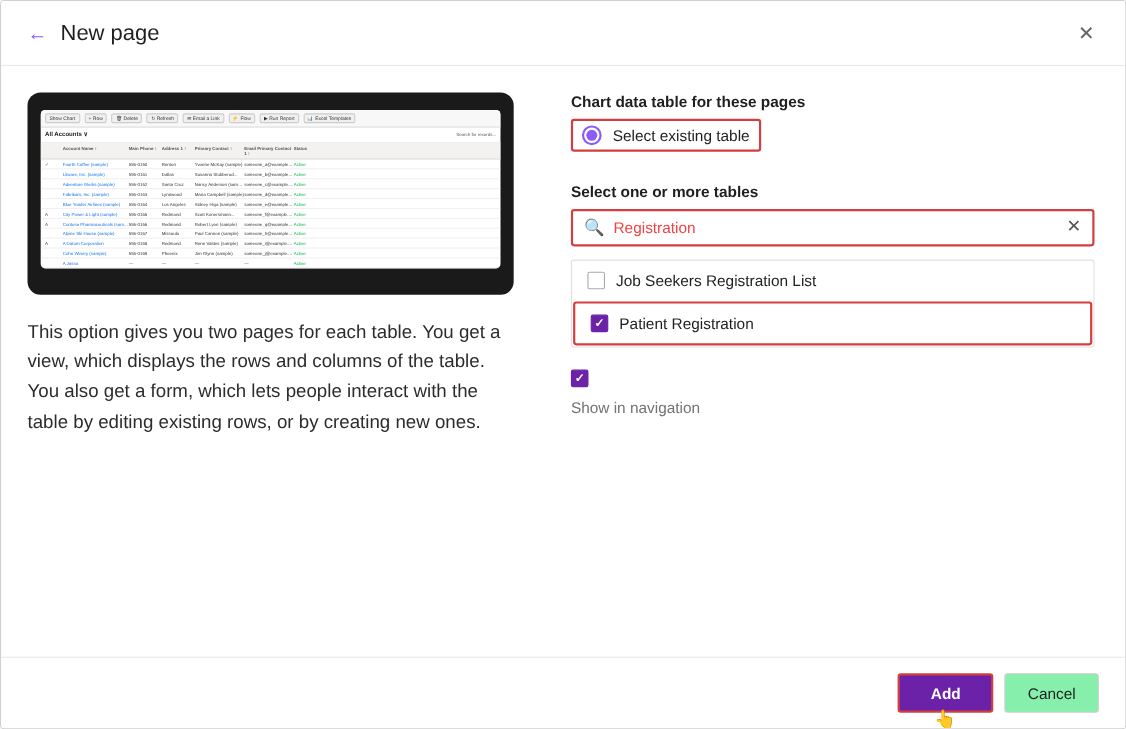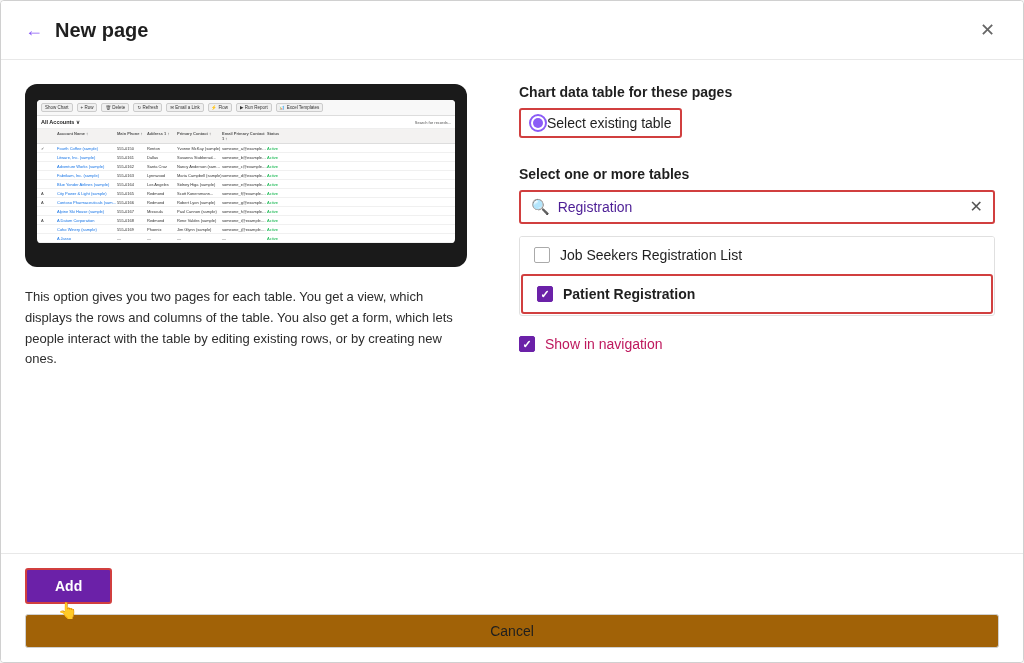--- a/index.html
+++ b/index.html
@@ -33,21 +33,21 @@
       display: flex;
       align-items: center;
       color: #8b5cf6;
       cursor: pointer;
       margin-right: 12px;
       font-size: 18px;
       text-decoration: none;
     }
     .dialog-title {
       font-size: 20px;
-      font-weight: 700;
+      font-weight: 400;
       color: #1f1f1f;
       flex: 1;
     }
     .close-btn {
       font-size: 18px;
       color: #666;
       cursor: pointer;
       background: none;
       border: none;
       padding: 4px;
@@ -132,21 +132,21 @@
       text-overflow: ellipsis;
       white-space: nowrap;
     }
     .tablet-cell.name {
       color: #1473e6;
     }
     .tablet-cell.active {
       color: #00b140;
     }
     .description-text {
-      font-size: 13px;
+      font-size: 17px;
       color: #2c2c2c;
       line-height: 1.6;
     }
     .right-panel {
       flex: 1;
       padding: 24px 28px;
       display: flex;
       flex-direction: column;
       gap: 16px;
     }
@@ -208,21 +208,21 @@
     }
     .search-icon {
       color: #8b5cf6;
       font-size: 15px;
     }
     .search-input {
       flex: 1;
       border: none;
       outline: none;
       font-size: 14px;
-      color: #4c1d95;
+      color: #ef4444;
     }
     .clear-btn {
       background: none;
       border: none;
       cursor: pointer;
       color: #555;
       font-size: 16px;
       line-height: 1;
     }
     .table-list {
@@ -243,21 +243,20 @@
       background: #fff;
       cursor: pointer;
     }
     .table-item + .table-item {
       border-top: 1px solid #f0f0f0;
     }
     .table-item.highlighted {
       border: 2px solid #d13f3f;
       border-radius: 3px;
       margin: 1px;
-      font-weight: bold;
     }
     .checkbox {
       width: 16px;
       height: 16px;
       border: 1.5px solid #aaa;
       border-radius: 2px;
       background: #fff;
       display: flex;
       align-items: center;
       justify-content: center;
@@ -269,48 +268,47 @@
     }
     .checkbox.checked::after {
       content: '✓';
       color: #fff;
       font-size: 11px;
       font-weight: 700;
       line-height: 1;
     }
     .show-nav-row {
       display: flex;
-      align-items: center;
       gap: 10px;
       font-size: 14px;
-      color: #be185d;
+      color: #737373;
       margin-top: 4px;
+      flex-direction: column;
     }
     .dialog-footer {
       padding: 14px 24px;
       border-top: 1px solid #e8e8e8;
       display: flex;
       justify-content: flex-end;
       gap: 10px;
       background: #fff;
-      flex-direction: column;
     }
     .btn-add {
       background: #6b21a8;
       color: #fff;
       border: 2px solid #d13f3f;
       border-radius: 3px;
       padding: 8px 28px;
       font-size: 14px;
       font-weight: 600;
       cursor: pointer;
       min-width: 80px;
     }
     .btn-cancel {
-      background: #a16207;
+      background: #86efac;
       color: #1f1f1f;
       border: 1px solid #d0d0d0;
       border-radius: 3px;
       padding: 8px 20px;
       font-size: 14px;
       cursor: pointer;
       min-width: 80px;
     }
     .cursor-hand {
       position: relative;
@@ -471,21 +469,21 @@
 
       <p class="description-text">This option gives you two pages for each table. You get a view, which displays the rows and columns of the table. You also get a form, which lets people interact with the table by editing existing rows, or by creating new ones.</p>
     </div>
 
     <div class="right-panel">
       <div>
         <div class="section-title">Chart data table for these pages</div>
         <div class="radio-group">
 
           <label class="radio-option">
-            <div style="border: 2px solid #d13f3f; border-radius: 3px; padding: 4px 8px; display:flex; align-items:center; ">
+            <div style="border: 2px solid #d13f3f; border-radius: 3px; padding: 4px 8px; display:flex; align-items:center; gap:10px;">
               <div class="radio-circle selected"></div>
               <span>Select existing table</span>
             </div>
           </label>
 
         </div>
       </div>
 
       <div class="select-tables-section">
         <div class="section-title">Select one or more tables</div>

